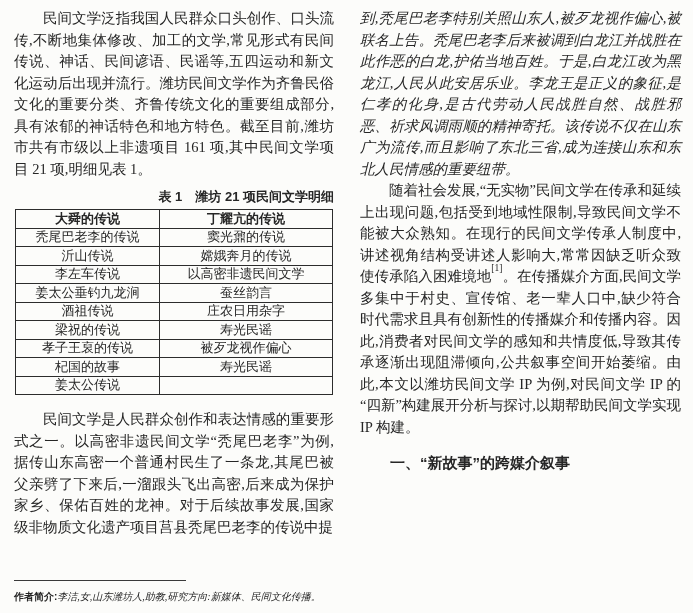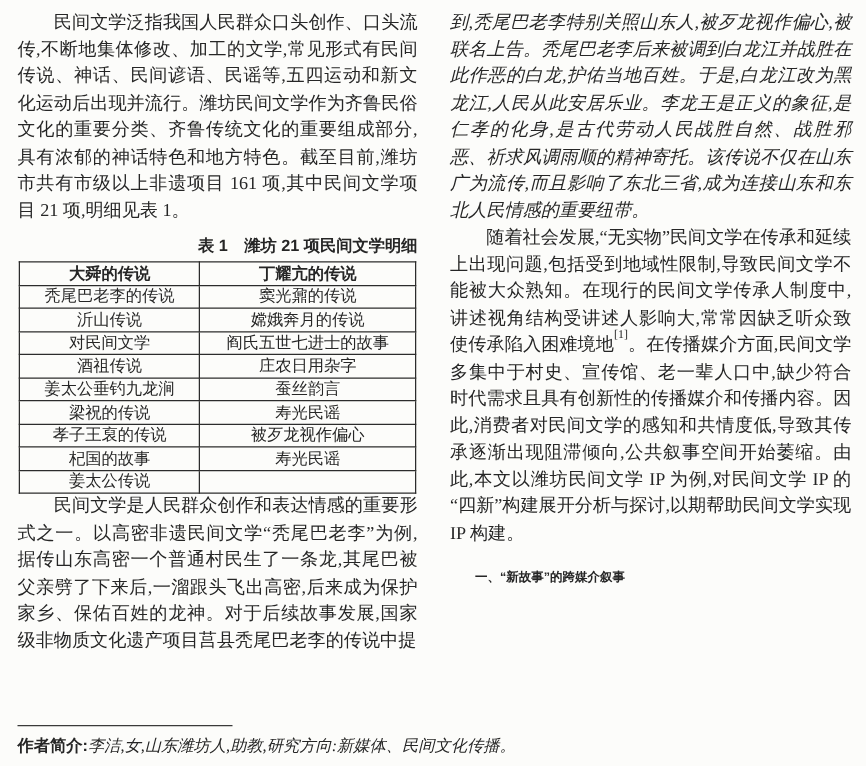--- a/index.html
+++ b/index.html
@@ -14,21 +14,21 @@
     width: 693px; height: 613px;
     box-sizing: border-box;
     padding: 8px 12px 6px 14px;
     overflow: hidden;
   }
   .columns { display: flex; gap: 26px; }
   .col { width: 325px; font-size: 14.5px; line-height: 21.5px; text-align: justify; }
   .col.right { width: 326px; }
   p.body-par { margin: 0; text-indent: 2em; }
   p.body-par.cont { text-indent: 0; font-style: italic; }
-  p.below-table { }
+  p.below-table { margin-top: 14px; }
   .table-caption {
     margin: 8px 0 3px;
     text-align: right;
     font-family: "Liberation Sans", "DejaVu Sans", sans-serif;
     font-weight: bold;
     font-size: 13px;
     line-height: 18px;
   }
   table.folk-table {
     border-collapse: collapse;
@@ -48,40 +48,40 @@
     font-family: "Liberation Sans", "DejaVu Sans", sans-serif;
     font-weight: bold;
   }
   table.folk-table col.c1 { width: 45.5%; }
   table.folk-table col.c2 { width: 54.5%; }
   .section-heading {
     margin: 14px 0 13px;
     text-indent: 2em;
     font-family: "Liberation Sans", "DejaVu Sans", sans-serif;
     font-weight: bold;
-    font-size: 10px;
+    font-size: 15px;
     line-height: 21px;
   }
   sup.ref {
     font-size: 9.5px;
     line-height: 0;
     position: relative;
     top: -0.45em;
   }
   .footer {
     position: absolute;
     left: 14px; right: 12px; bottom: 8px;
   }
   .footer-rule {
     width: 172px;
     border-top: 1.4px solid #3a3a3a;
     margin-bottom: 7px;
   }
   .footer-text {
-    font-size: 13px;
+    font-size: 10px;
     line-height: 17px;
     font-style: italic;
   }
   .footer-label {
     font-style: normal;
     font-weight: bold;
     font-family: "Liberation Sans", "DejaVu Sans", sans-serif;
   }
 </style>
 </head>
@@ -109,30 +109,30 @@
         <tbody>
           <tr>
               <td>秃尾巴老李的传说</td>
               <td>窦光鼐的传说</td>
             </tr>
           <tr>
               <td>沂山传说</td>
               <td>嫦娥奔月的传说</td>
             </tr>
           <tr>
-              <td>对民间文学</td>
-              <td>阎氏五世七进士的故事</td>
+              <td>李左车传说</td>
+              <td>以高密非遗民间文学</td>
+            </tr>
+          <tr>
+              <td>姜太公垂钓九龙涧</td>
+              <td>蚕丝韵言</td>
             </tr>
           <tr>
               <td>酒祖传说</td>
               <td>庄农日用杂字</td>
-            </tr>
-          <tr>
-              <td>姜太公垂钓九龙涧</td>
-              <td>蚕丝韵言</td>
             </tr>
           <tr>
               <td>梁祝的传说</td>
               <td>寿光民谣</td>
             </tr>
           <tr>
               <td>孝子王裒的传说</td>
               <td>被歹龙视作偏心</td>
             </tr>
           <tr>

